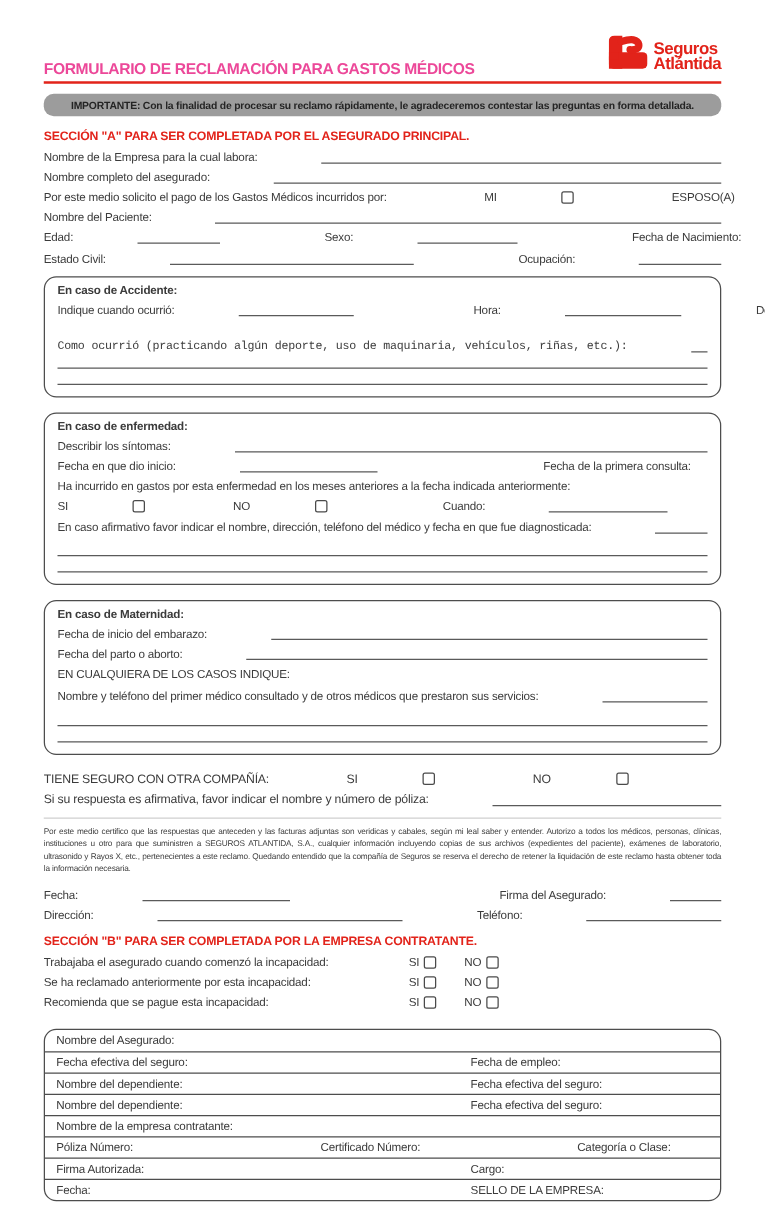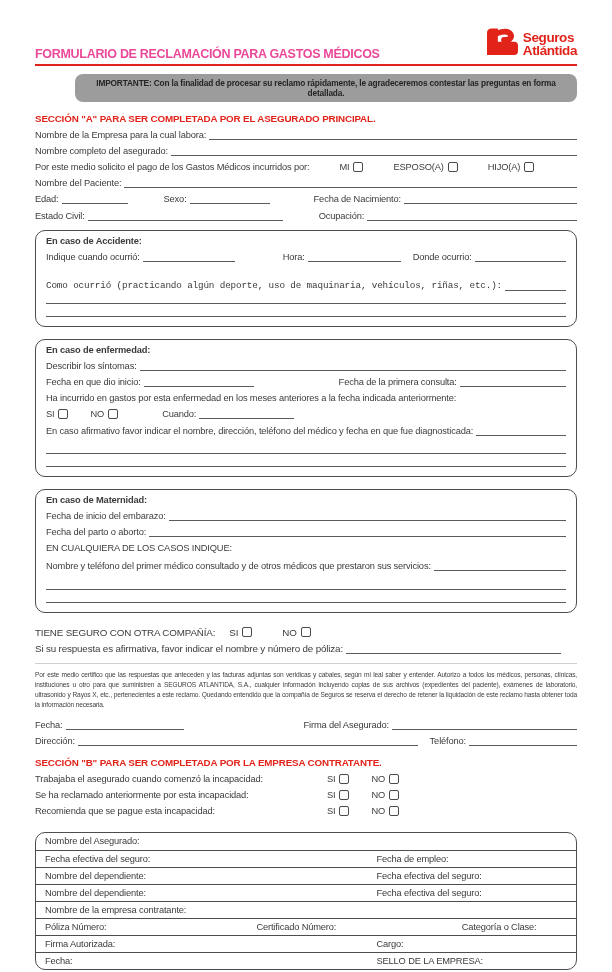--- a/index.html
+++ b/index.html
@@ -12,25 +12,25 @@
   }
   
   .header { display:flex; justify-content:space-between; align-items:flex-end;
     border-bottom:2px solid #e2231a; padding-bottom:3px; }
   .page-title { font-size:12.5px; font-weight:bold; color:#ec4899; letter-spacing:-0.3px; }
   .logo { display:flex; align-items:center; gap:5px; }
   .logo-text { color:#e2231a; font-weight:bold; font-size:13.5px; line-height:0.92; letter-spacing:-0.4px; }
   
   .bar { background:#9c9c9c; border-radius:8px; text-align:center; color:#242424;
     font-weight:bold; }
-  .notice { margin-top:8px; font-size:8.3px; padding:4px 8px;margin-left:40px; }
+  .notice { margin-top:8px; font-size:8.3px; padding:4px 8px; }
   
   .sec-heading { color:#e2231a; font-weight:bold; font-size:9.8px; margin-top:11px; margin-bottom:3px; }
   
-  .row { display:flex; align-items:flex-end; font-size:9.3px; margin-top:4.6px; height:11.5px; }
+  .row { display:flex; align-items:flex-end; font-size:9.3px; margin-top:4.6px; height:11.5px;gap:48px; }
   .row span.lbl { white-space:nowrap; }
   .line { flex:1 1 auto; border-bottom:1px solid #5a5a5a; height:10px; margin-left:3px; }
   .line.fx { flex:0 0 auto; }
   .cb { width:10px; height:10px; border:1.2px solid #4a4a4a; border-radius:2px;
     background:#fff; display:inline-block; flex:0 0 auto; margin-left:4px; }.ml12{margin-left:12px}.ml14{margin-left:14px}.ml22{margin-left:22px}
   .ml30{margin-left:30px}.ml36{margin-left:36px}.ml44{margin-left:44px}.ml48{margin-left:48px}
   .ml85{margin-left:85px}.ml120{margin-left:120px}
   
   .box { border:1.4px solid #4d4d4d; border-radius:10px; padding:5px 10px 9px; margin-top:9px; }
   .box-title { font-weight:bold; font-size:9.3px; }

